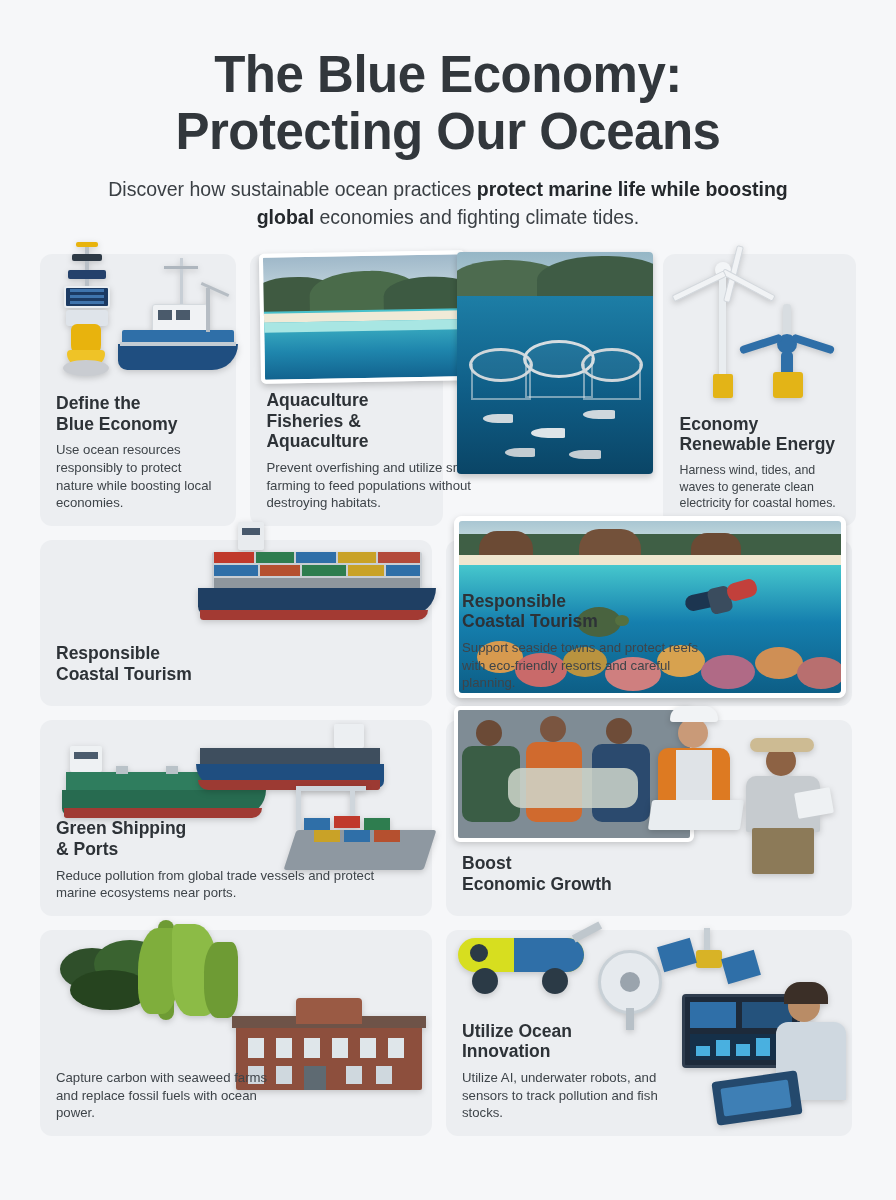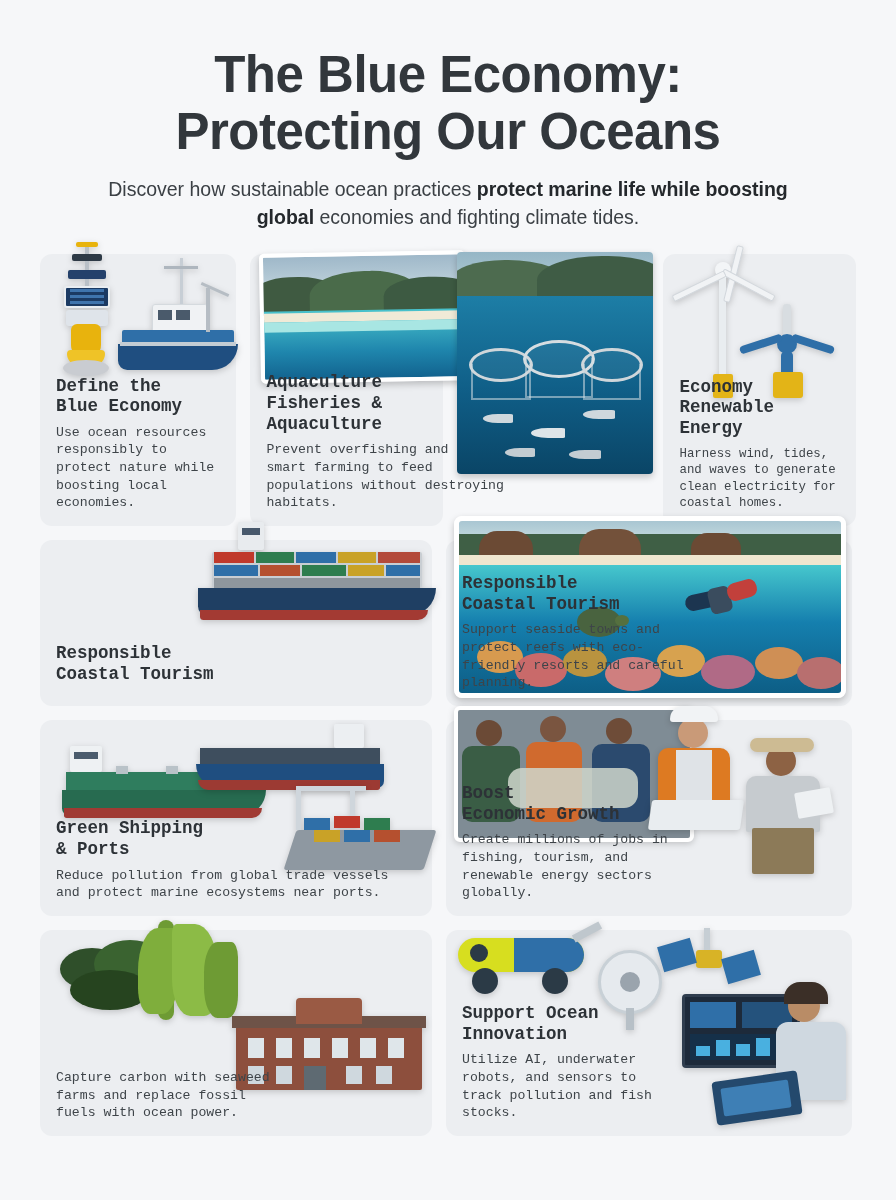--- a/index.html
+++ b/index.html
@@ -30,21 +30,21 @@
     margin-top: 16px;
     font-size: 19.5px;
     line-height: 1.42;
     color: #3b4045;
     max-width: 740px;
     margin-left: auto; margin-right: auto;
   }
   .subtitle b { font-weight: bold; color: #24282c; }
 
   
-  .rows { margin-top: 22px; font-family: Liberation Mono, monospace; }
+  .rows { margin-top: 22px; }
   .row { display: flex; gap: 14px; margin-bottom: 14px; }
 
   .card {
     position: relative;
     background: #eceef1;
     border-radius: 12px;
     overflow: visible;
   }
   .card-inner {
     position: absolute;
@@ -357,21 +357,20 @@
           <div class="sh" style="left:18px; top:14px; width:64px; height:14px; background:#cdbb93; border-radius:12px;"></div>
           <div class="sh" style="left:14px; top:52px; width:74px; height:56px; background:#c6cbcf; border-radius:10px 10px 2px 2px;"></div>
           <div class="sh" style="left:20px; top:104px; width:62px; height:46px; background:#8c7a58; border-radius:2px;"></div>
           <div class="sh" style="left:64px; top:66px; width:36px; height:26px; background:#eef1f3; border-radius:2px; transform:rotate(-10deg);"></div>
         </div>
         <div class="card-inner" style="padding-right:150px;">
           <h3>
             <span>Boost</span><br>
             <span>Economic Growth</span>
           </h3>
-          <p>Create millions of jobs in fishing, tourism, and renewable energy sectors globally.</p>
         </div>
       </div>
     </div>
 
     <div class="row">
 
       <div class="card" id="card-climate">
         <div class="art" style="left:14px; top:-16px; width:240px; height:130px;">
           <div class="sh circ" style="left:6px; top:34px; width:64px; height:42px; background:#2f4f2a;"></div>
           <div class="sh circ" style="left:40px; top:26px; width:72px; height:48px; background:#3a6330;"></div>
@@ -432,21 +431,21 @@
           <div class="sh" style="left:64px; top:76px; width:14px; height:12px; background:#49b0e0;"></div>
           <div class="sh" style="left:84px; top:70px; width:14px; height:18px; background:#49b0e0;"></div>
           <div class="sh circ" style="left:116px; top:22px; width:32px; height:32px; background:#b98c66;"></div>
           <div class="sh" style="left:112px; top:14px; width:44px; height:22px; background:#3b2f27; border-radius:16px 16px 0 0;"></div>
           <div class="sh" style="left:104px; top:54px; width:70px; height:78px; background:#cfd8e0; border-radius:12px 12px 0 0;"></div>
           <div class="sh" style="left:42px; top:108px; width:86px; height:44px; background:#24496d; border-radius:4px; transform:rotate(-8deg);"></div>
           <div class="sh" style="left:50px; top:116px; width:68px; height:28px; background:#3e7fb5; border-radius:2px; transform:rotate(-8deg);"></div>
         </div>
         <div class="card-inner" style="padding-right:182px;">
           <h3>
-            <span>Support Ocean</span><br>
+            <span>Utilize Ocean</span><br>
             <span>Innovation</span>
           </h3>
           <p>Utilize AI, underwater robots, and sensors to track pollution and fish stocks.</p>
         </div>
       </div>
     </div>
 
   </div>
 </div>
 

